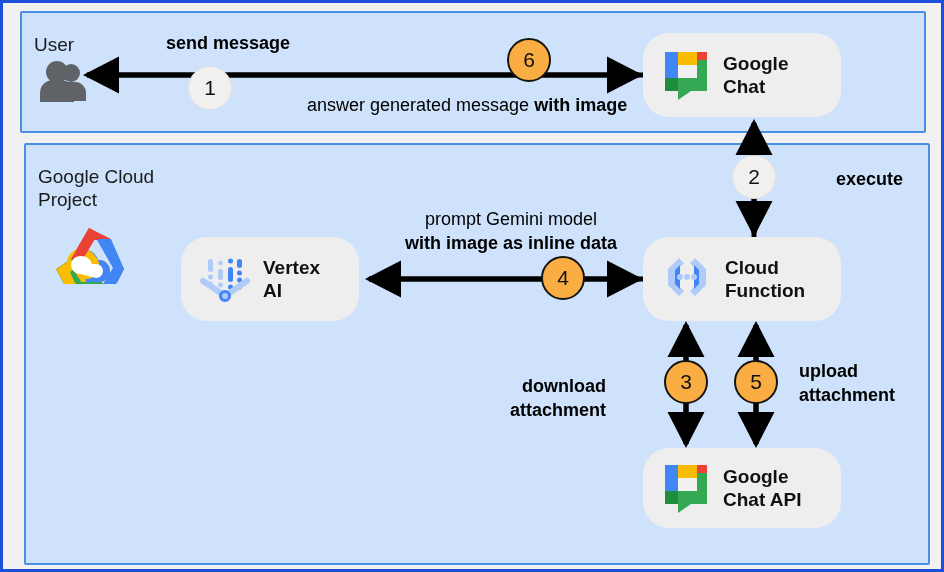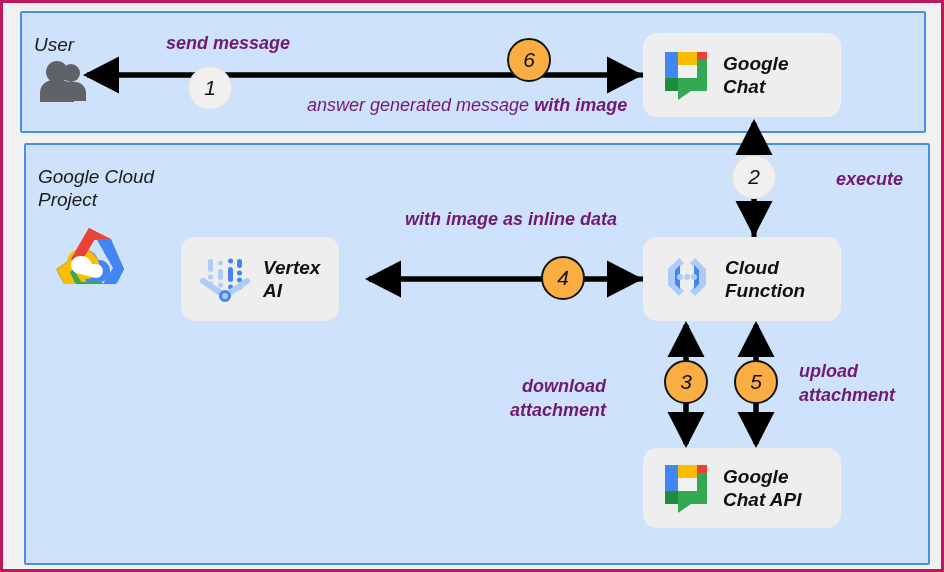--- a/index.html
+++ b/index.html
@@ -6,23 +6,22 @@
   body{
     width:944px;height:572px;
     background:#ffffff;
     font-family:"Liberation Sans","DejaVu Sans",sans-serif;
     overflow:hidden;
   }
   #frame{
     position:relative;
     width:944px;height:572px;
     box-sizing:border-box;
-    border:3px solid #be185d;
+    border:3px solid #1d4ed8;
     background:#f1f1f1;
-    font-style:italic;
   }
   .panel{
     position:absolute;
     box-sizing:border-box;
     background:#cfe2fb;
     border:2px solid #4a90e2;
     border-radius:2px;
   }
   #panel-user{ left:17px; top:8px; width:906px; height:122px; }
   #panel-gcp{  left:21px; top:140px; width:906px; height:422px; }
@@ -34,46 +33,46 @@
     line-height:23px;
     white-space:pre-line;
     font-weight:400;
   }
 
   
   .node{
     position:absolute;
     box-sizing:border-box;
     background:#eeeeee;
-    border-radius:14px;
+    border-radius:26px;
     display:flex;
     align-items:center;
     gap:10px;
     padding:0 16px;
     z-index:5;
   }
   .node .node-label{
     font-size:19px;
     font-weight:700;
     color:#111;
     line-height:23px;
     white-space:pre-line;
   }
   .node .node-icon{flex:0 0 auto;display:block;}
 
   #node-google-chat{ left:640px; top:30px; width:198px; height:84px; }
-  #node-vertex-ai{  left:178px; top:234px; width:158px; height:84px; }
+  #node-vertex-ai{  left:178px; top:234px; width:178px; height:84px; }
   #node-cloud-function{ left:640px; top:234px; width:198px; height:84px; }
   #node-chat-api{   left:640px; top:445px; width:198px; height:80px; }
 
   
   .annot{
     position:absolute;
     font-size:18px;
-    color:#701a75;
+    color:#000000;
     line-height:24px;
     white-space:pre-line;
     z-index:4;
   }
 
   #annot-send-message{ left:163px; top:28px; font-weight:700; }
   #annot-answer{ left:264px; top:90px;margin-left:40px; }
   #annot-answer .b{font-weight:700;}
   #annot-prompt{ left:383px; top:180px; text-align:center; width:250px;}
   #annot-prompt .l2{font-weight:700;display:block;text-align:center;}
@@ -171,20 +170,21 @@
 
     <line x1="753" y1="441" x2="753" y2="322" stroke="#000" stroke-width="5" marker-end="url(#ah)"></line>
     <line x1="753" y1="322" x2="753" y2="441" stroke="#000" stroke-width="5" marker-end="url(#ah)"></line>
   </svg>
 
   <div class="annot" id="annot-send-message">send message</div>
 
   <div class="annot" id="annot-answer"><span>answer generated message </span><span class="b">with image</span></div>
 
   <div class="annot" id="annot-prompt">
+    <span>prompt Gemini model</span>
     <span class="l2">with image as inline data</span>
   </div>
 
   <div class="annot" id="annot-execute">execute</div>
 
   <div class="annot" id="annot-download">download
 attachment</div>
 
   <div class="annot" id="annot-upload">upload
 attachment</div>

